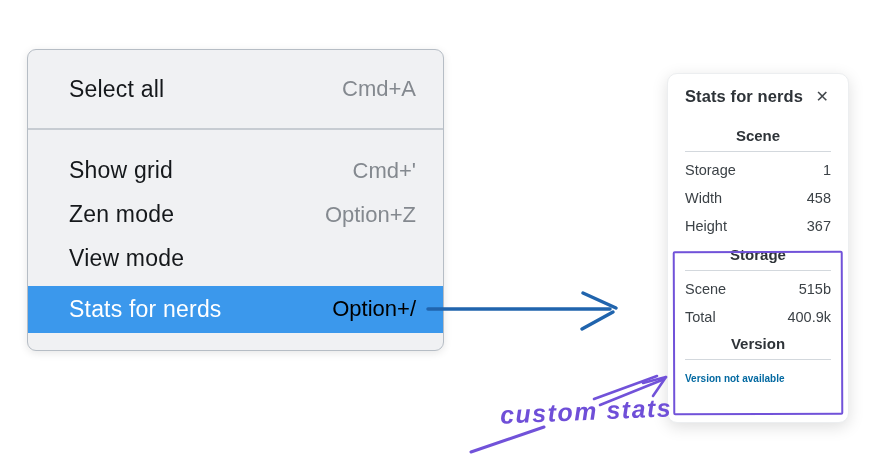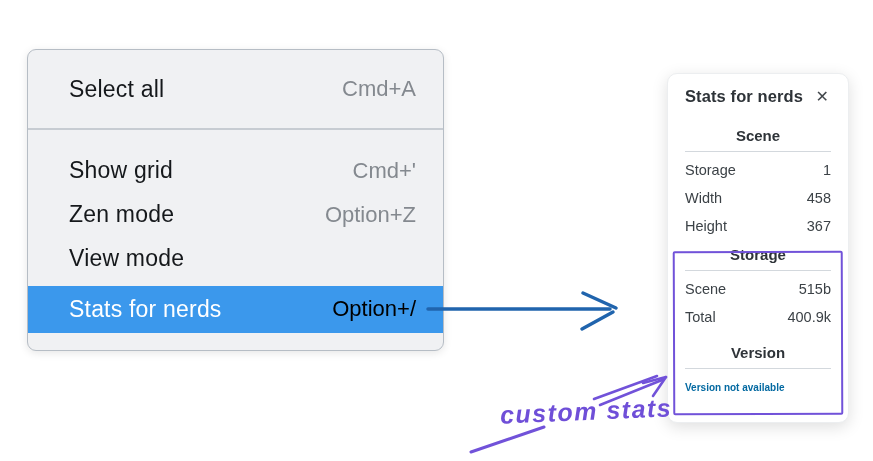--- a/index.html
+++ b/index.html
@@ -48,21 +48,21 @@
   .panel-header { display: flex; align-items: center; justify-content: space-between; }
   .panel-title { font-size: 16.5px; font-weight: bold; color: #2e3338; letter-spacing: 0.1px; }
   .panel-close {
     font-size: 16px; color: #43484d; line-height: 1;
     cursor: pointer; padding: 1px 2px;
     font-weight: normal;
   }
   .sec-header { text-align: center; font-size: 15px; font-weight: bold; color: #2e3338; }
   .sec-header.scene { margin-top: 21px; }
   .sec-header.storage { margin-top: 6px; }
-  .sec-header.version { margin-top: 13px; }
+  .sec-header.version { margin-top: 4px; }
   .rule { border: none; border-top: 1px solid #d3d8dd; margin: 7px 0 4px 0; }
   .stat-row {
     display: flex; align-items: center; justify-content: space-between;
     height: 28px; font-size: 14.5px; color: #3c4247;
   }
   .stat-row .val { text-align: right; }
   .note-row { height: 28px; display: flex; align-items: center; font-size: 10px; color: #0369a1; font-weight: bold; }
 
   .custom-box {
     position: absolute; left: 5px; top: 177px;

